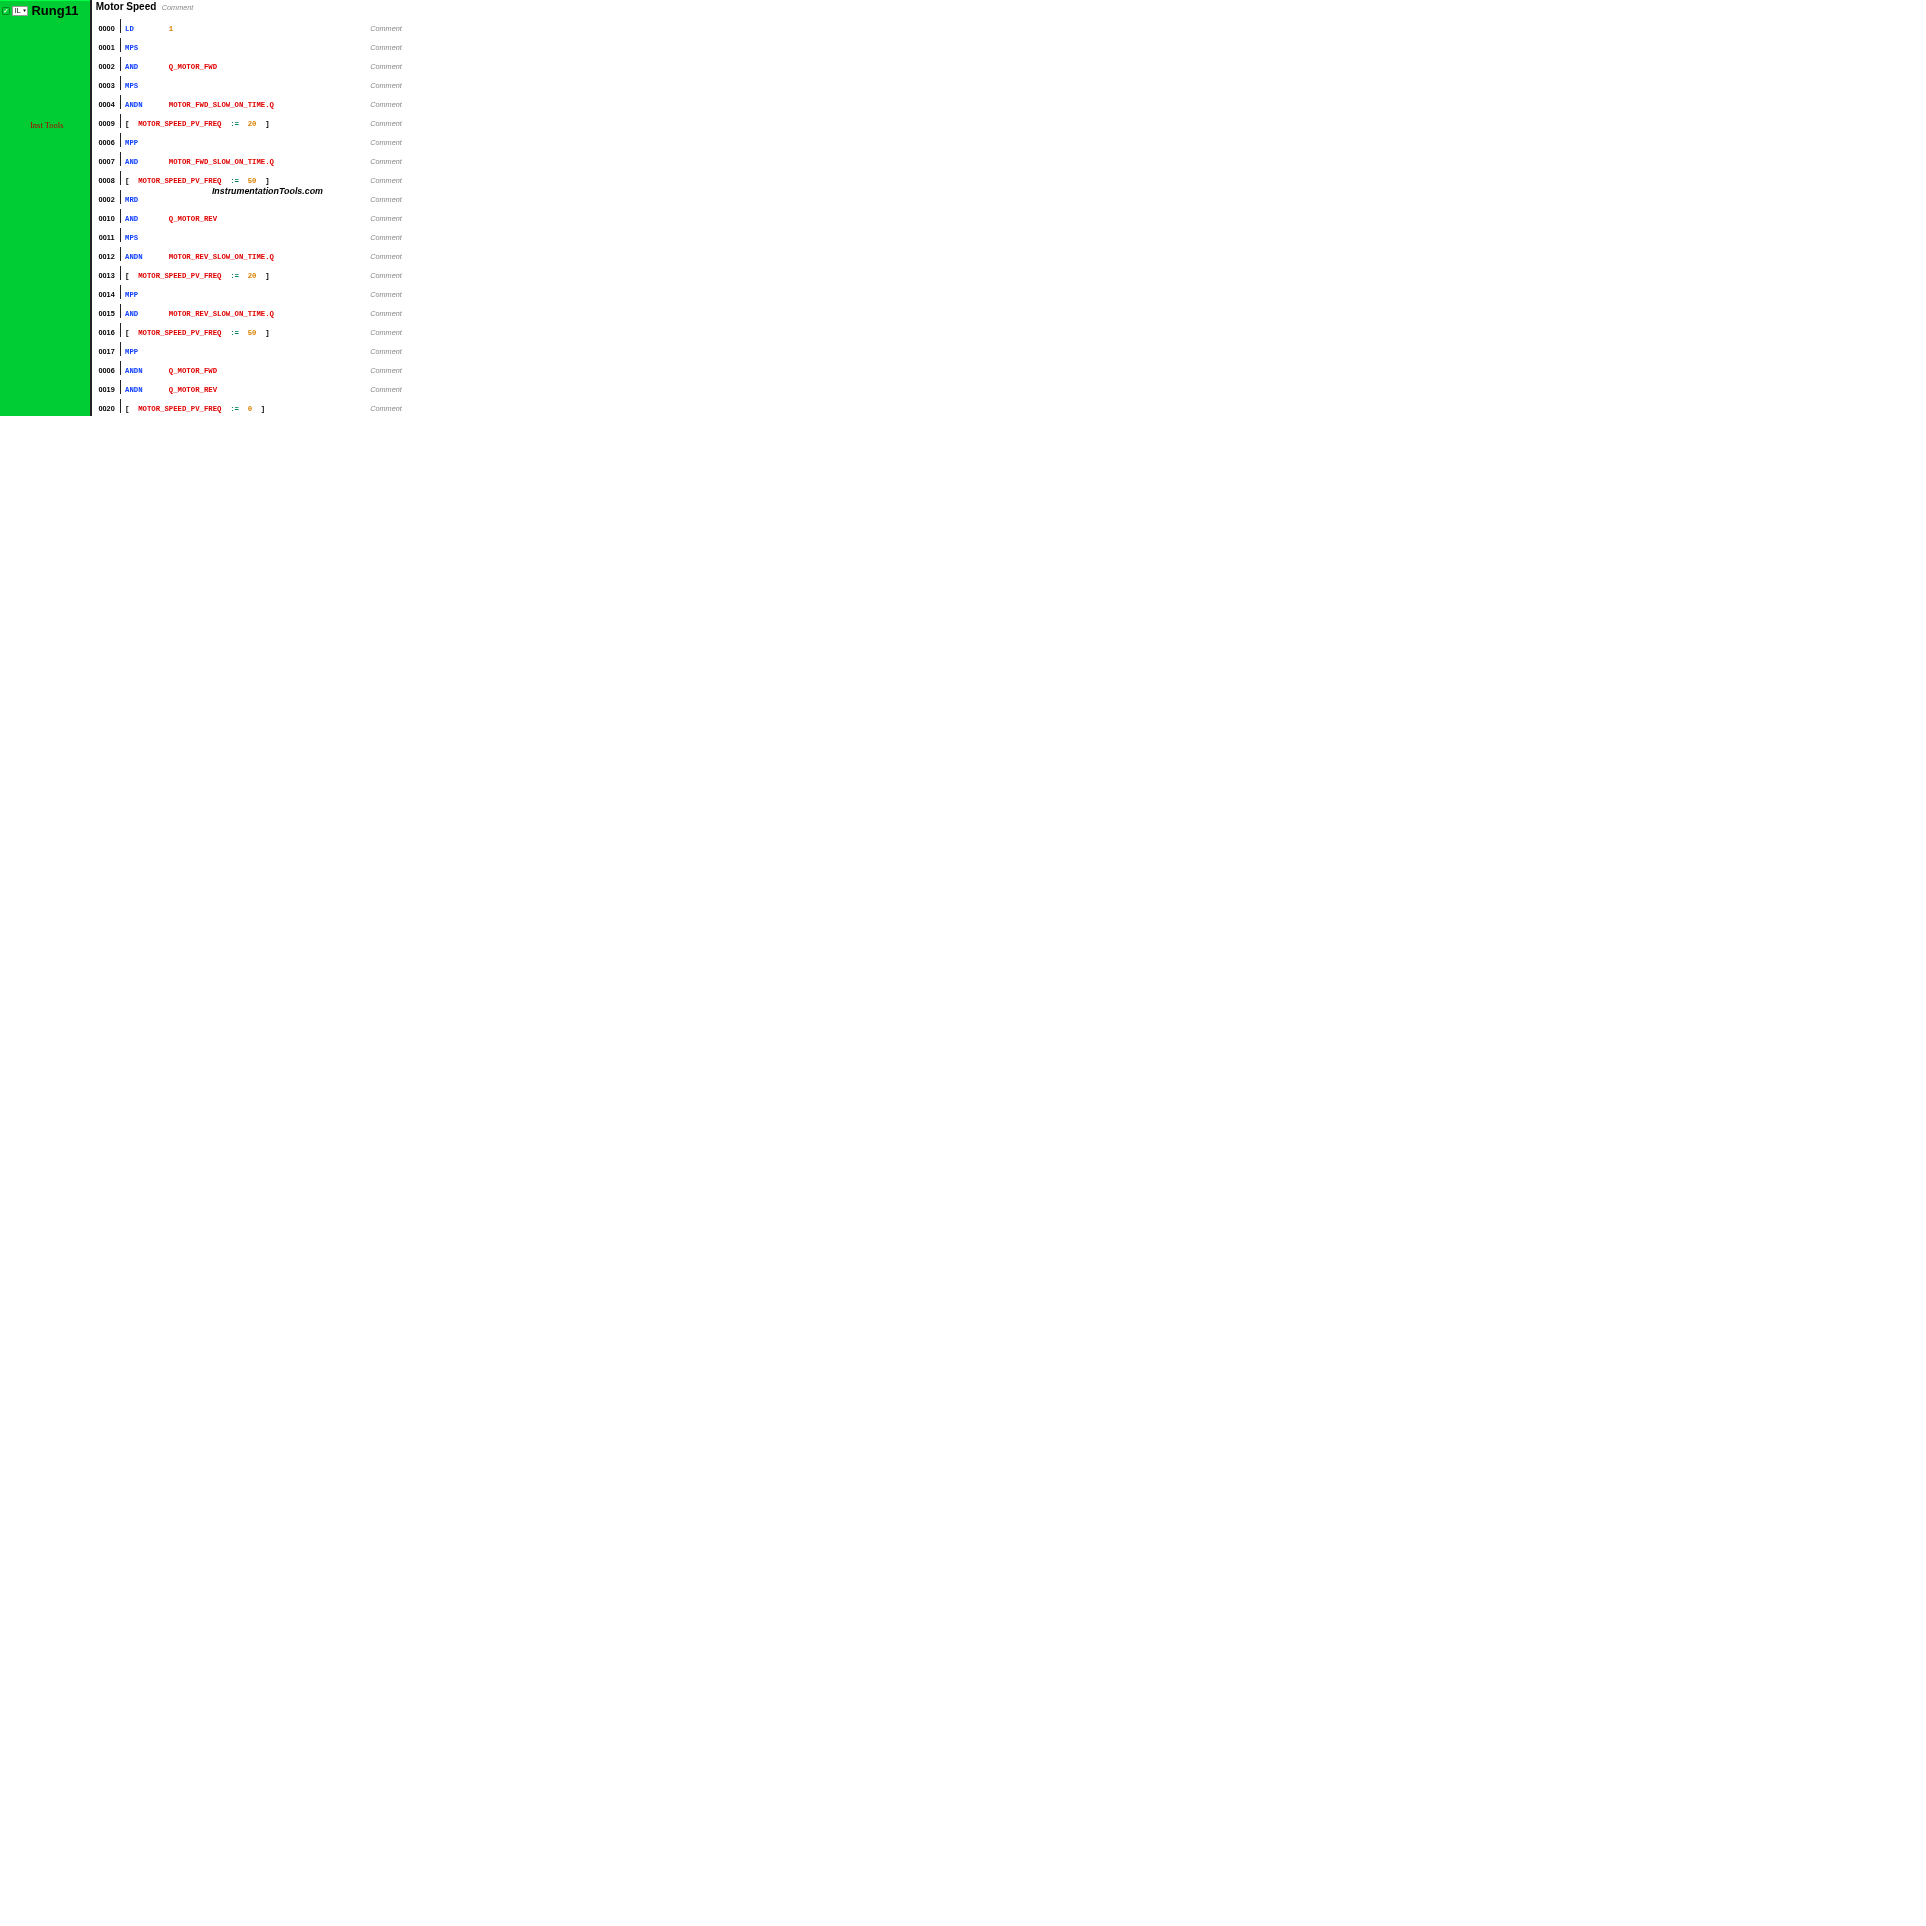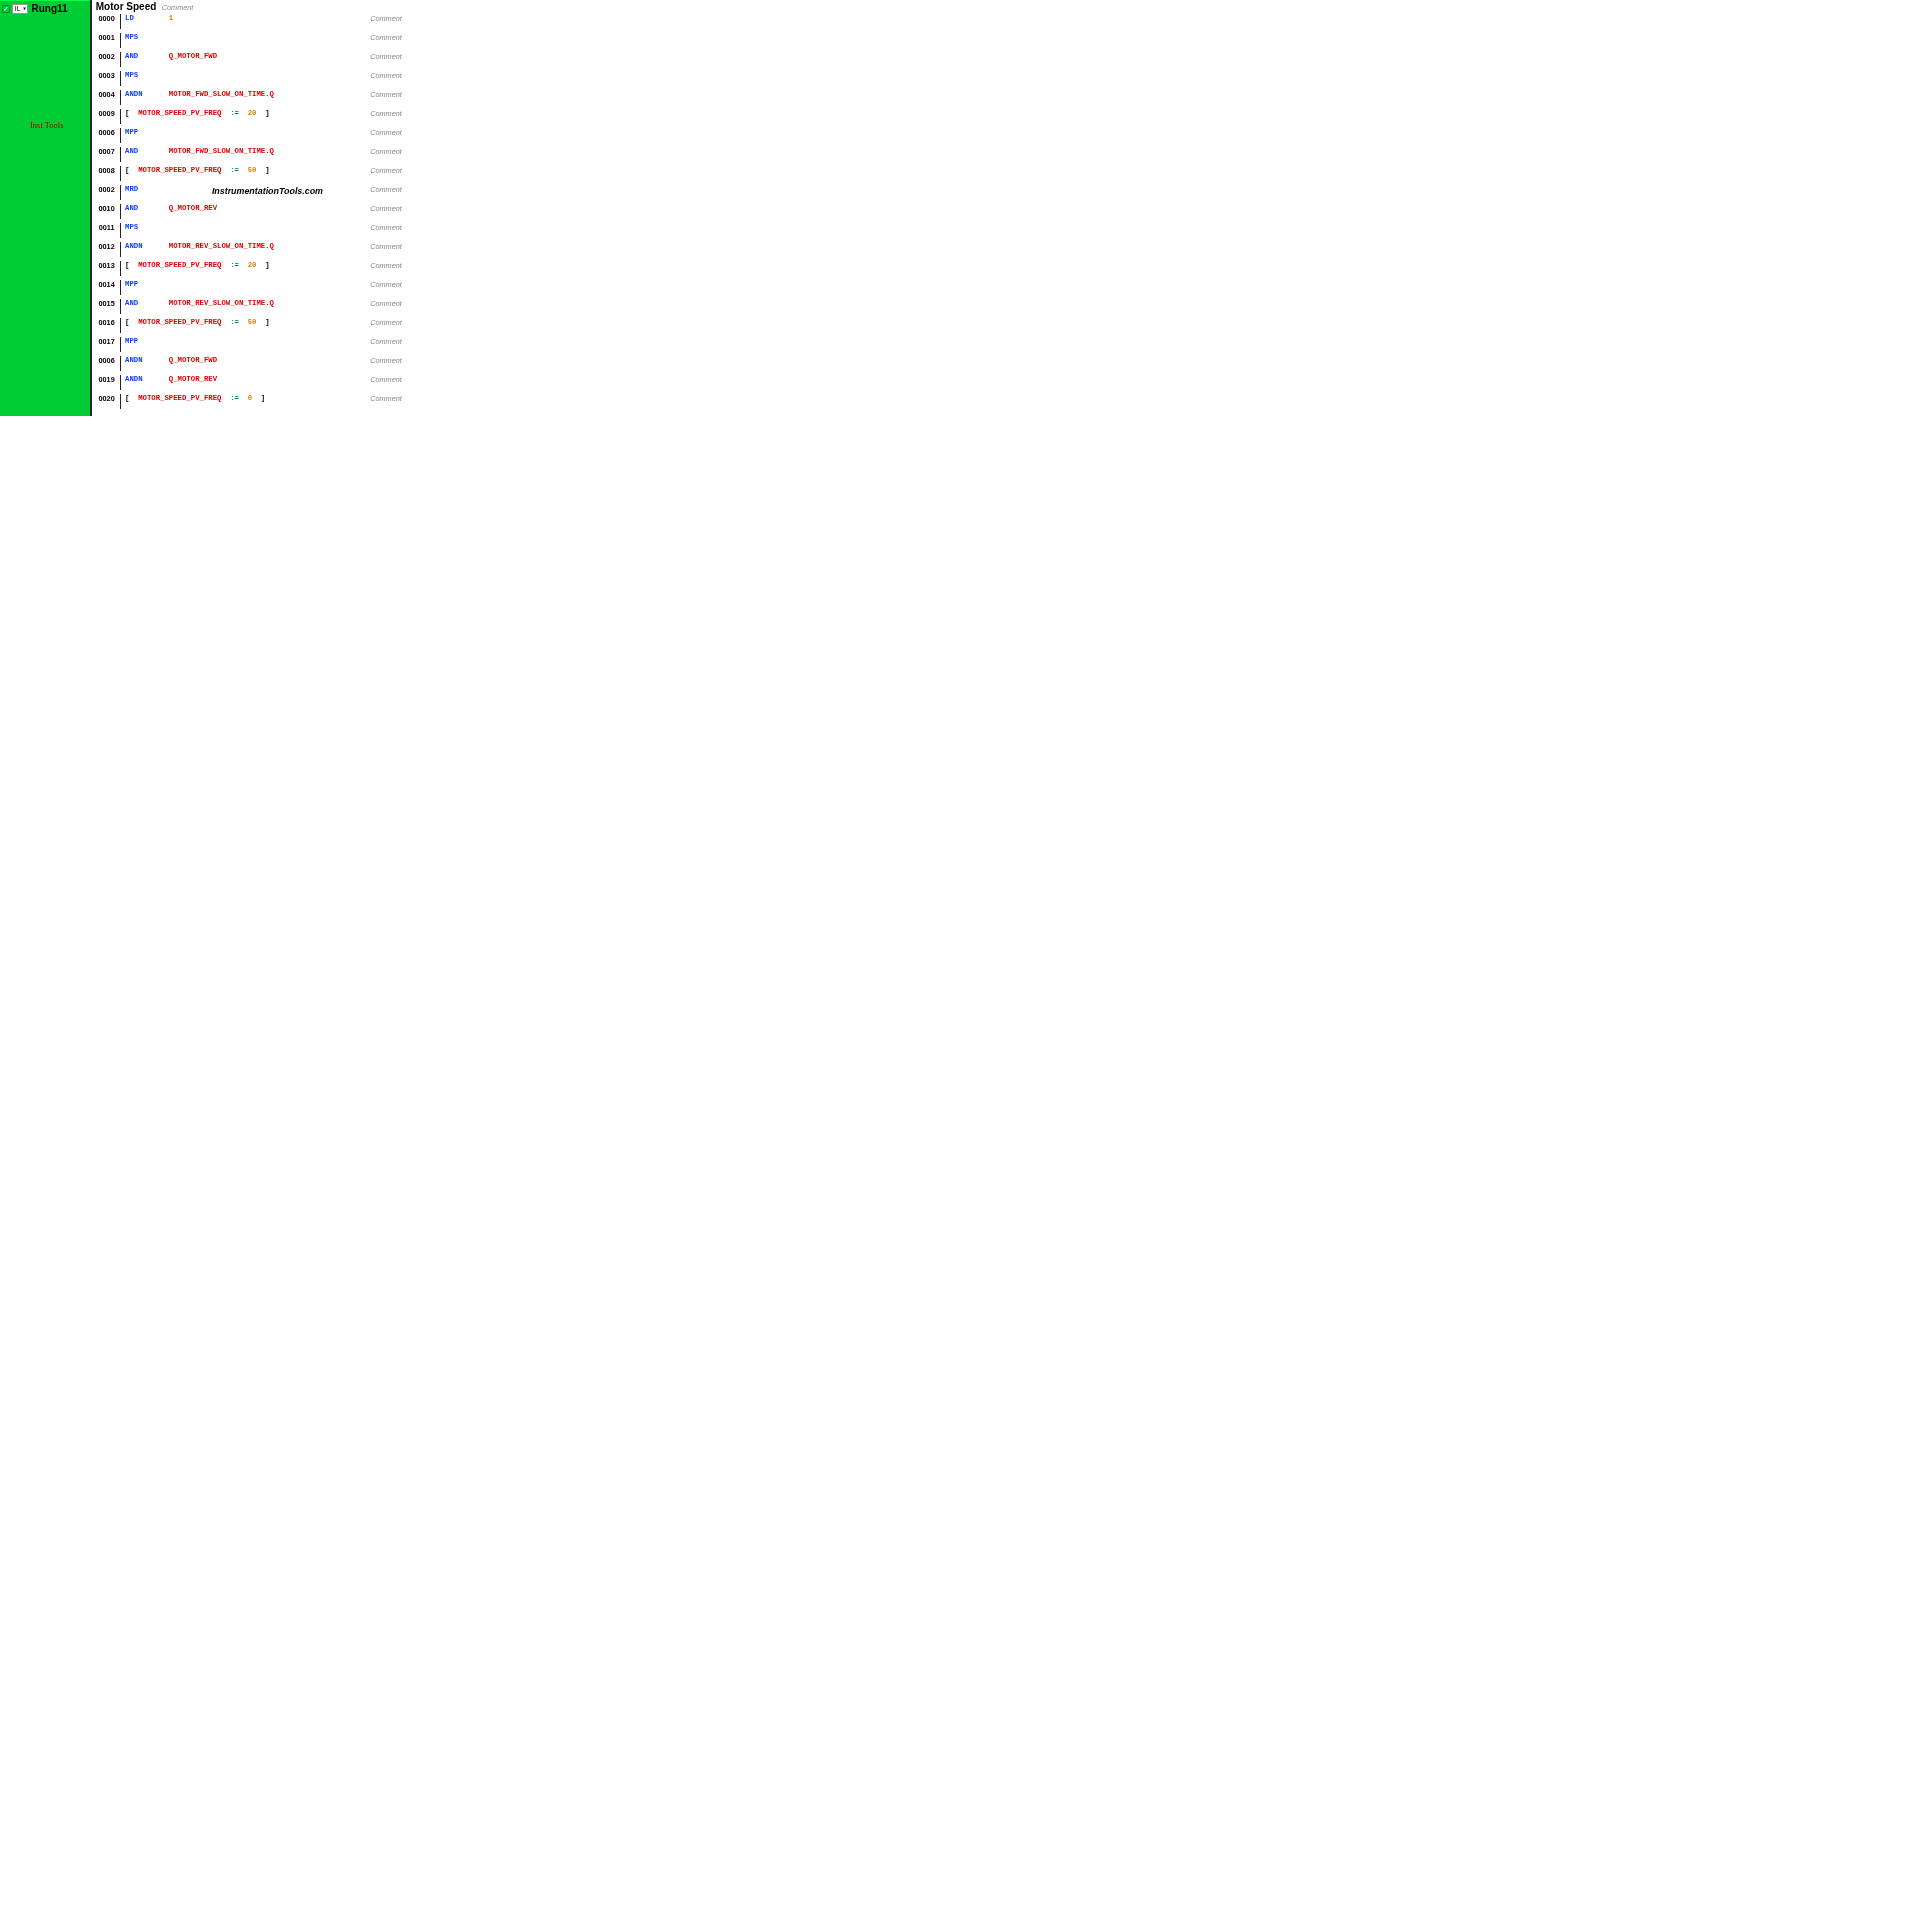--- a/index.html
+++ b/index.html
@@ -48,21 +48,21 @@
     font-size: 7px;
     gap: 1.5px;
   }
   .lang-select .chev {
     font-size: 4.6px;
   }
   .rung-label {
     font-weight: bold;
     color: #000;
     padding-left: 1.5px;
-    font-size: 10px;
+    font-size: 13px;
   }
   .watermark1 {
     position: absolute;
     top: 119px;
     left: 30px;
     color: #b00000;
     font-size: 8.5px;
     font-family: "Times New Roman", serif;
   }
   .divider {
@@ -86,21 +86,21 @@
     font-size: 10px;
     color: #000;
   }
   .title-comment {
     font-style: italic;
     color: #888;
     font-size: 7.3px;
   }
   .line {
     display: flex;
-    align-items: flex-start;
+    align-items: flex-end;
     height: 19px;
   }
   .lnum {
     width: 21.6px;
     text-align: center;
     font-weight: bold;
     color: #000;
     font-size: 7.3px;
   }
   .vbar {

